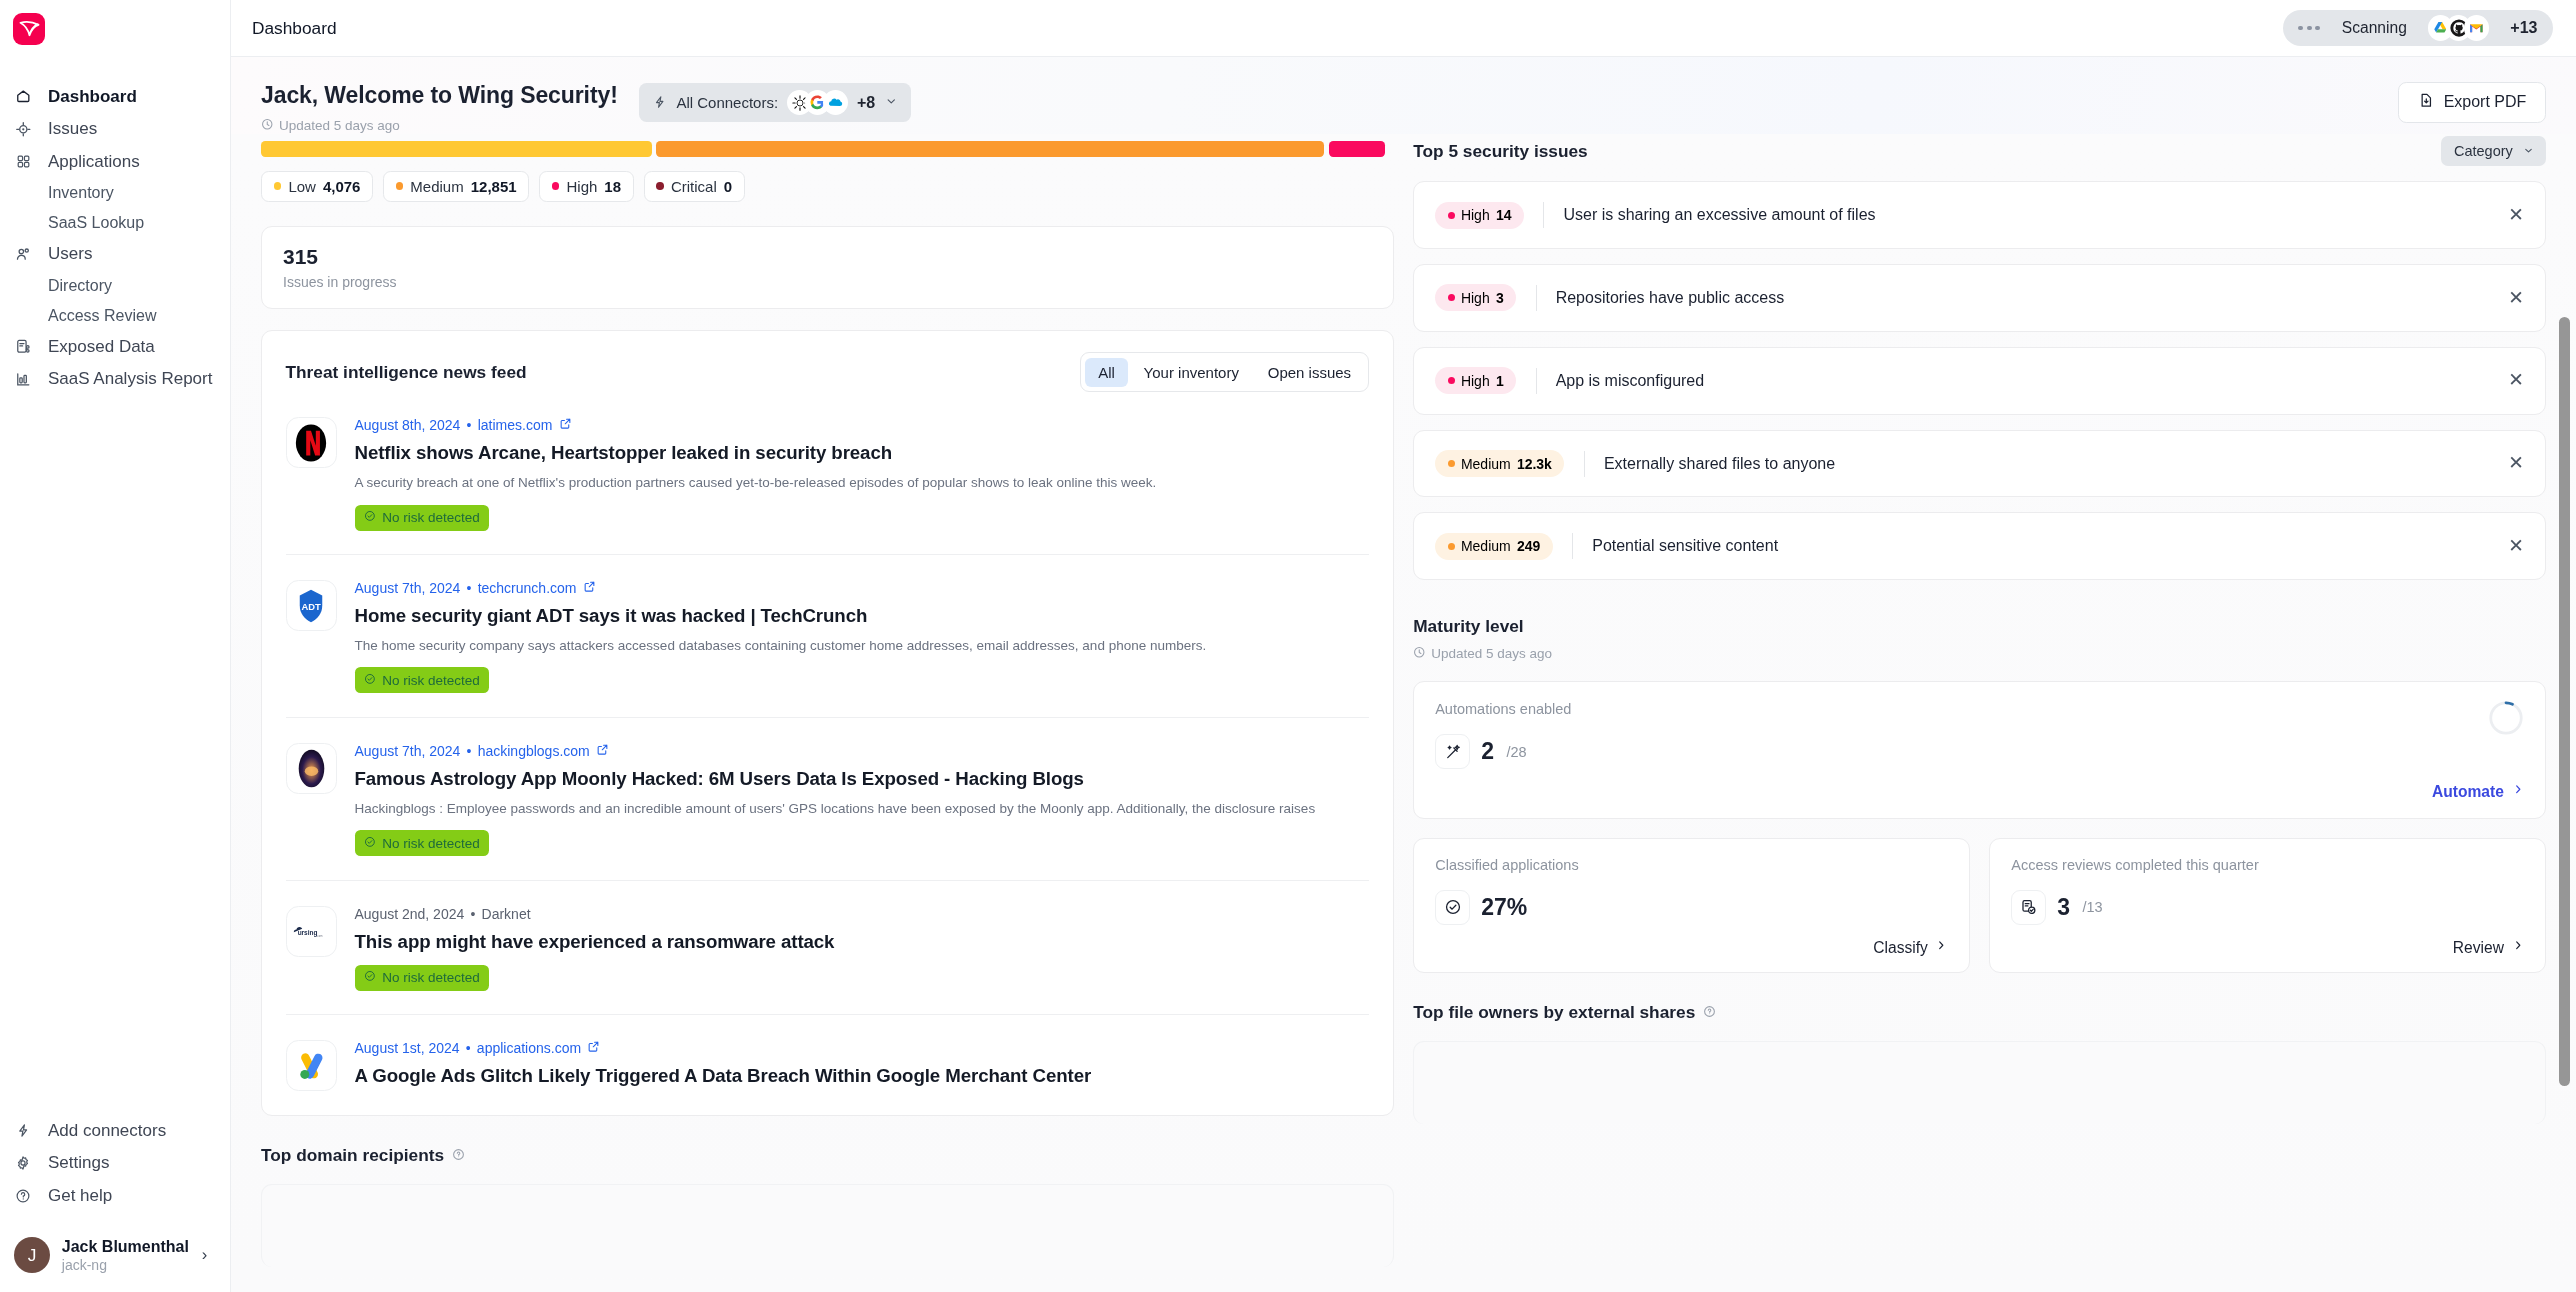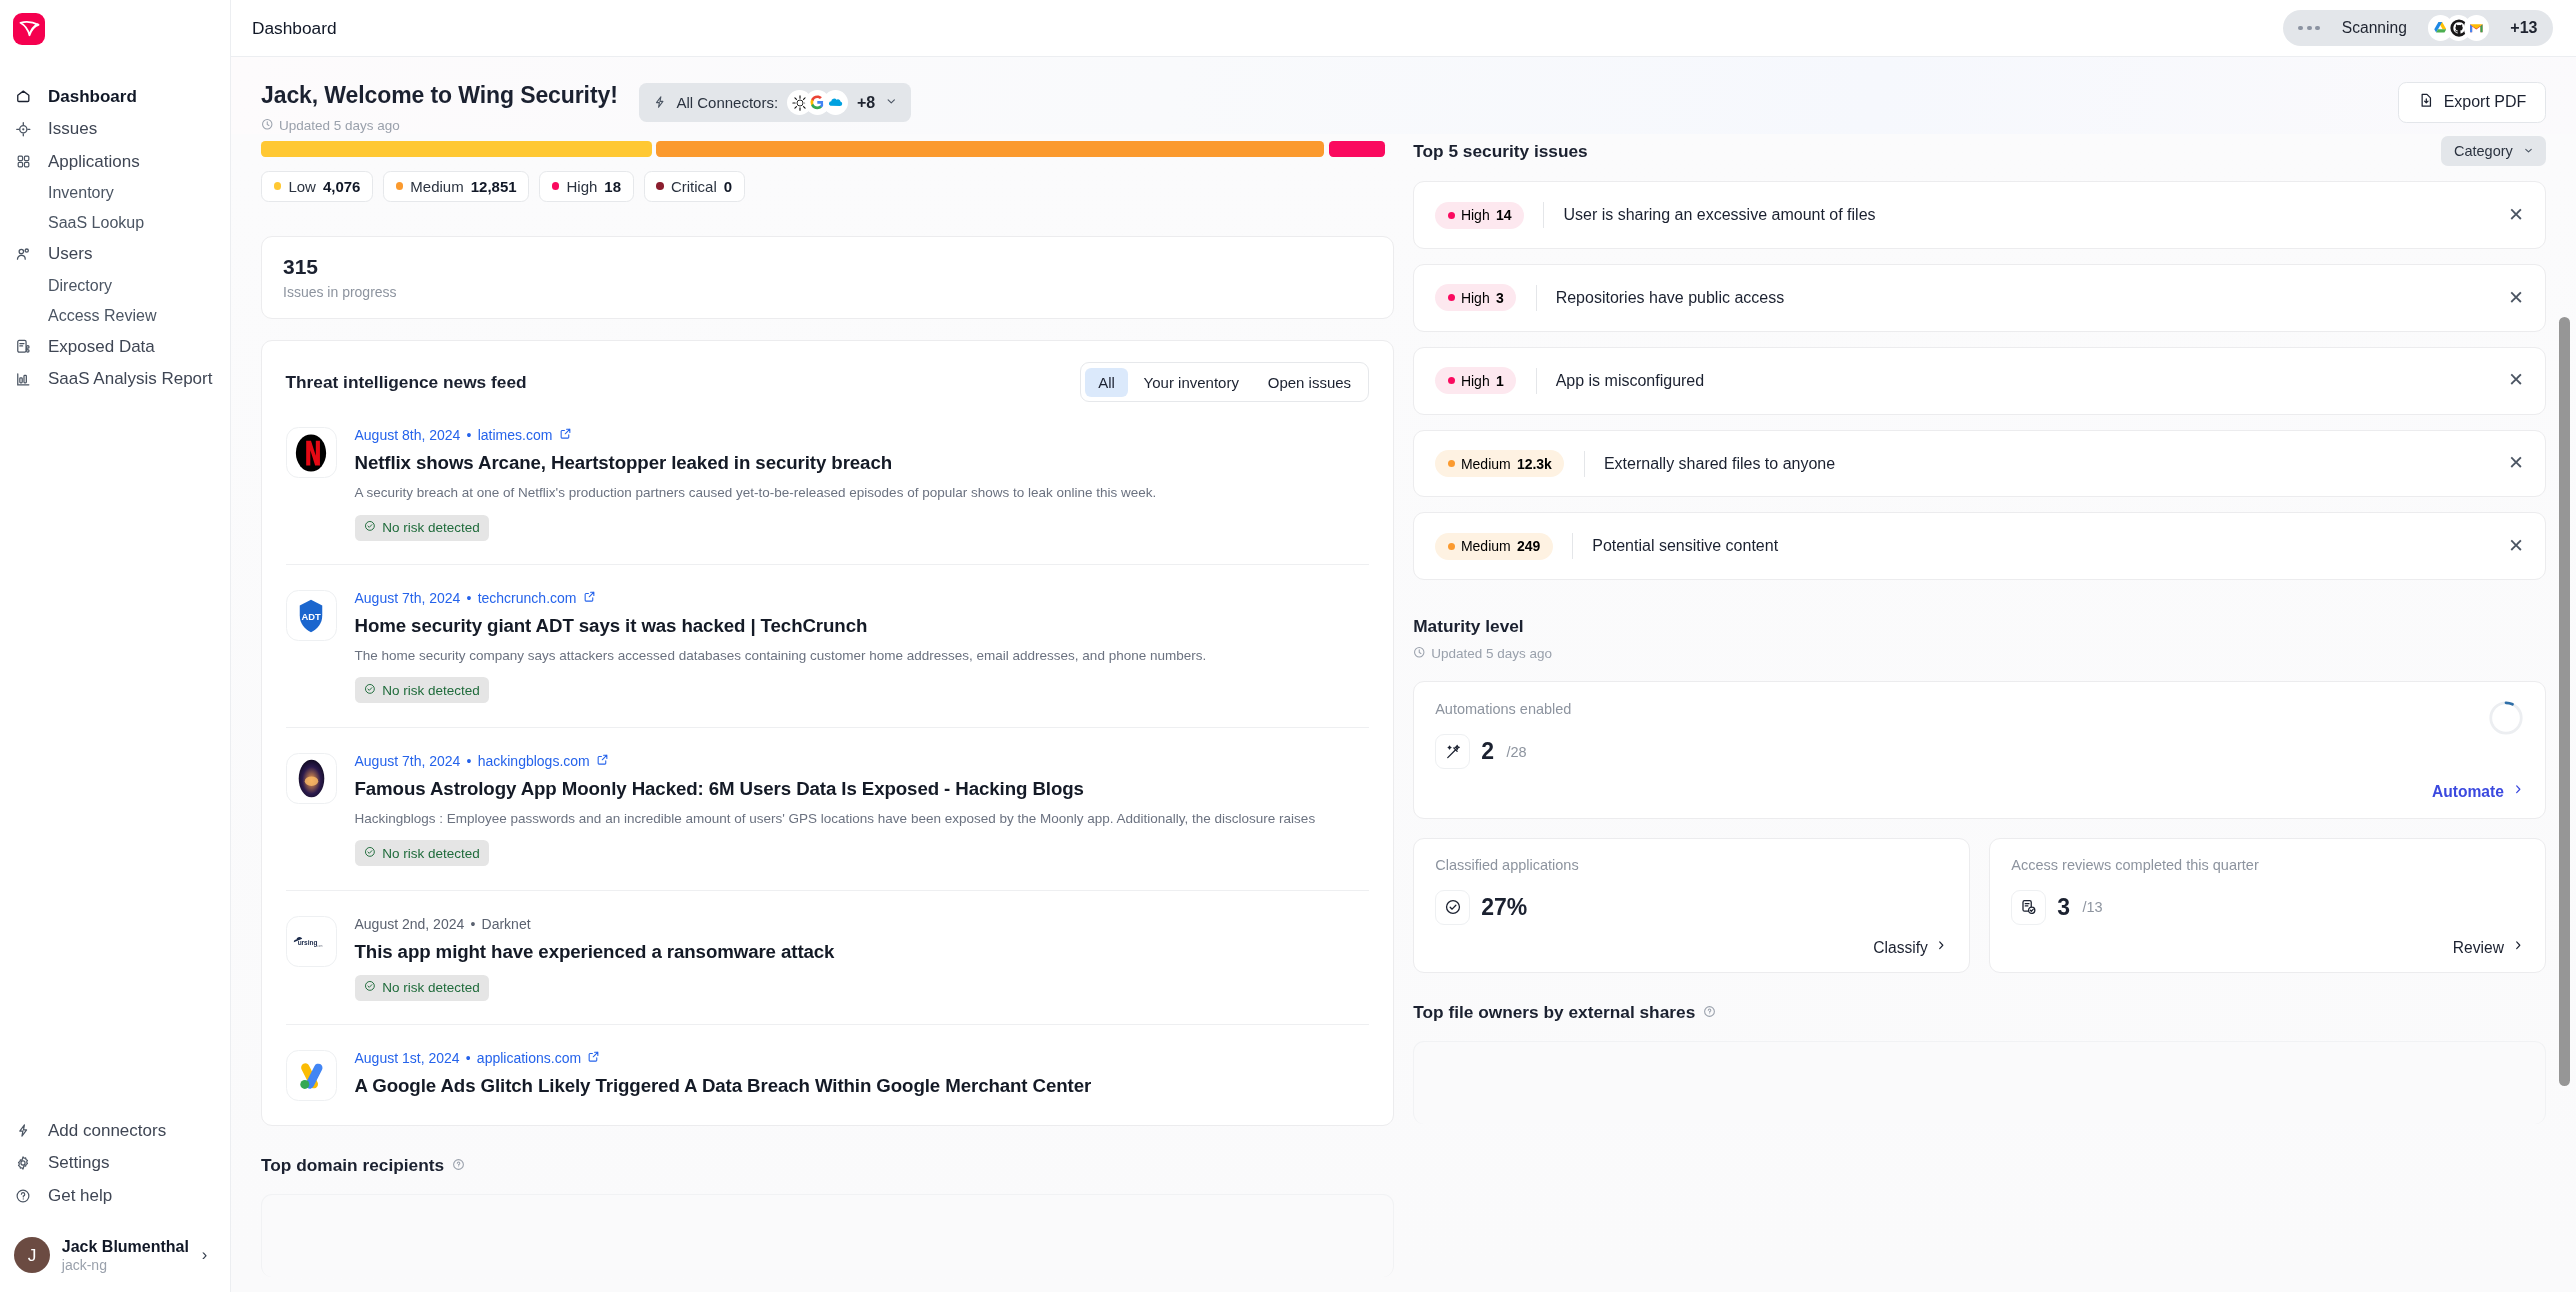--- a/index.html
+++ b/index.html
@@ -107,21 +107,21 @@
   .sev-seg { border-radius: 4.2px; height: 16px; }
   .sev-legend { display: flex; gap: 9.7px; margin-top: 14px; }
   .sev-chip {
     display: flex; align-items: center; gap: 7px; border: 0.7px solid #e6e8eb;
     background: #fff; border-radius: 7.6px; padding: 6.2px 11.8px; cursor: pointer; justify-content: center;
   }
   .sev-chip .dot { width: 7.6px; height: 7.6px; border-radius: 50%; display:block;}
   .sev-chip .nm { font-size: 15px; color: #2b3340; }
   .sev-chip .vl { font-size: 15px; color: #111827; font-weight: bold; }
 
-  .progress-card { margin-top: 34px; padding: 18px 21px; min-height: 72px; }
+  .progress-card { margin-top: 24px; padding: 18px 21px; min-height: 72px; }
   .progress-num { font-size: 21px; font-weight: bold; color: #1b2130; }
   .progress-lbl { font-size: 14px; color: #8d949f; margin-top: 5.5px; }
 
   
   .feed-card { margin-top: 21px; padding: 21px 23.5px 0 23.5px; }
   .feed-head { display: flex; align-items: center; }
   .feed-title { font-size: 17.3px; font-weight: bold; color: #1b2130; }
   .seg-ctl {
     margin-left: auto; display: flex; align-items: center; gap: 2.8px;
     border: 0.7px solid #e6e8eb; border-radius: 9px; padding: 4.2px; background:#fff;
@@ -136,21 +136,21 @@
     border: 0.7px solid #eef0f2; background: #fff;
     display: flex; align-items: center; justify-content: center; overflow: hidden;
   }
   .news-body { flex: 1; min-width: 0; }
   .news-meta { font-size: 14px; color: #2563eb; display: flex; align-items: center; gap: 6.2px; }
   .news-meta.plain { color: #5b6270; }
   .news-title { font-size: 18.7px; font-weight: bold; color: #141a26; margin-top: 9px; letter-spacing:-0.1px;}
   .news-desc { font-size: 13.5px; color: #6b7280; margin-top: 9.7px; line-height: 1.4; }
   .risk-tag {
     display: inline-flex; align-items: center; gap: 6.2px; margin-top: 11.8px;
-    background: #e5e5e5; color: #1f6b3b; border-radius: 5.5px; padding: 5.5px 9.7px; font-size: 13.5px;
+    background: #84cc16; color: #1f6b3b; border-radius: 5.5px; padding: 5.5px 9.7px; font-size: 13.5px;
   }
 
   .bottom-sec { margin-top: 29px; }
   .bottom-title { display: flex; align-items: center; gap: 7.6px; font-size: 17.3px; font-weight: bold; color: #1b2130; }
   .bottom-ghost { margin-top: 18px; height: 83px; border-radius: 11px; background: #fafafb; border:0.7px solid #f1f2f4; border-bottom:none;}
 
   
   .r-head { display: flex; align-items: center; padding-top: 2.8px; }
   .r-title { font-size: 17.3px; font-weight: bold; color: #1b2130; }
   .cat-btn {

